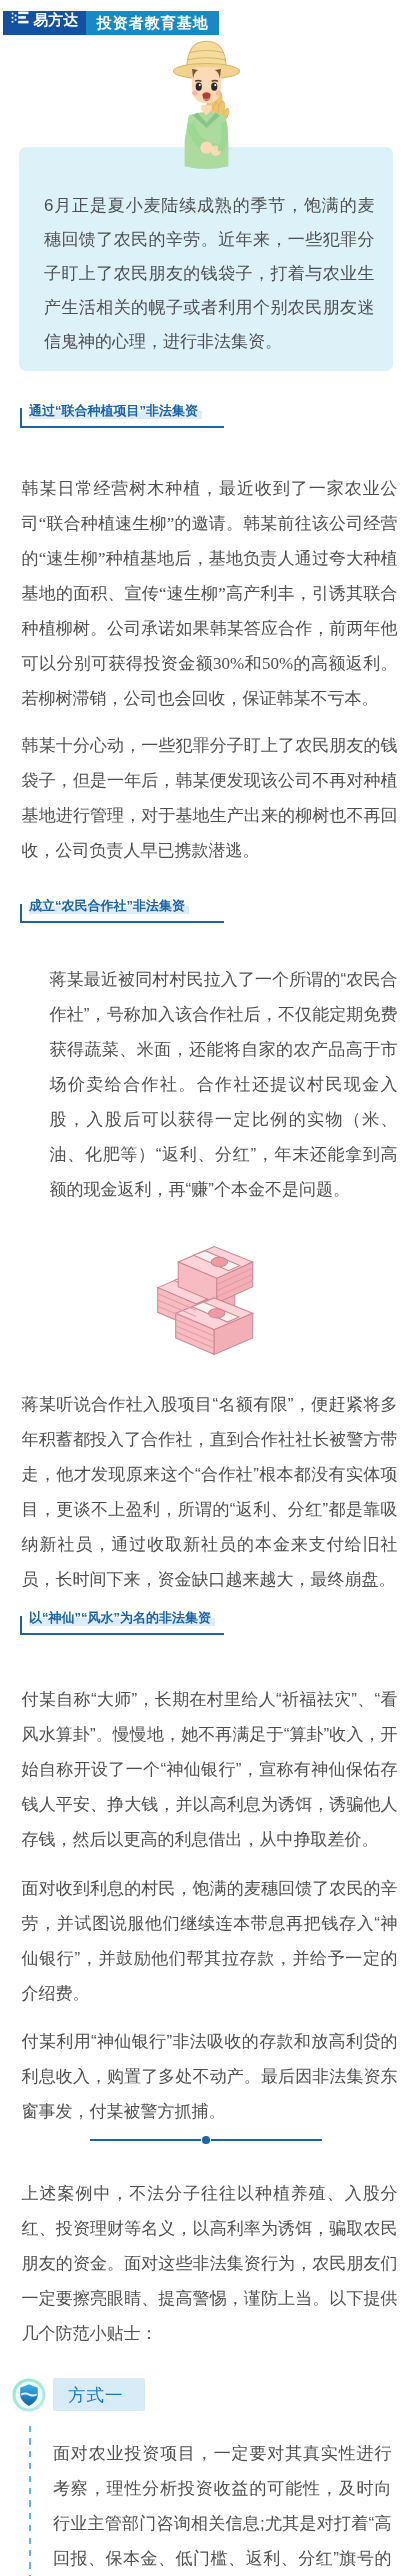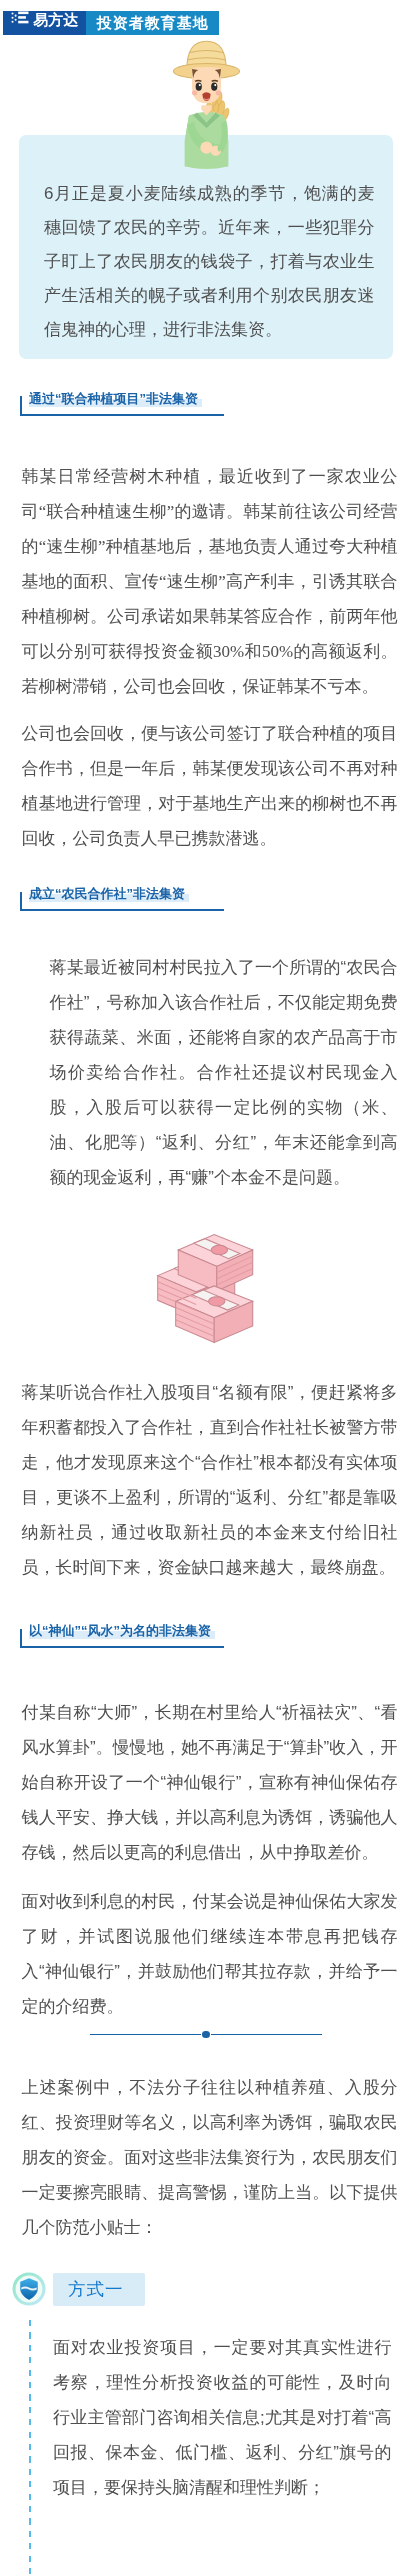--- a/index.html
+++ b/index.html
@@ -10,28 +10,28 @@
   .brand-badge{display:flex;margin:11.3px 0 0 2.6px;height:24px;}
   .brand-left{background:#1252a0;color:#fff;display:flex;align-items:flex-start;gap:4px;
               padding:0 8.2px;font-size:15px;font-weight:bold;}
   .brand-right{background:#1789c5;color:#fff;display:flex;align-items:center;
                padding:0 10.3px;font-size:15px;font-weight:bold;letter-spacing:1px;font-family:Liberation Mono, monospace;}
 
   
   .farmer{display:block;margin:2.1px auto -43px;position:relative;z-index:2;}
 
   
-  .intro-panel{width:374px;box-sizing:border-box;margin:4px auto;background:#ddf1f8;
+  .intro-panel{width:374px;box-sizing:border-box;margin:16px auto;background:#ddf1f8;
                border-radius:7.2px;padding:42px 18.5px 11.3px 25px;}
   .intro-panel p{margin:0;font-size:17px;line-height:34px;color:#4f4f4f;text-align:justify;}
 
   
   .sec-head-wrap{margin-top:31px;}
   .sec-head-wrap.s2{margin-top:29px;}
-  .sec-head-wrap.s3{margin-top:37px;text-decoration:underline;}
+  .sec-head-wrap.s3{margin-top:12px;text-decoration:underline;}
   .sec-head{position:relative;display:inline-block;margin-left:19.6px;padding:0 5.2px 8.2px 9.3px;}
   .sec-head::after{content:"";position:absolute;left:0;bottom:0;width:202px;height:17.5px;
                    border-left:2.6px solid #1a63a8;border-bottom:2.6px solid #1a63a8;}
   .hl{font-size:13px;font-weight:bold;color:#1a63a8;
       background:linear-gradient(180deg,rgba(220,236,248,0) 52%,#dcecf8 52%);
       padding:0 4.1px 1px 0;}
 
   
   .para{margin:0;padding:0 14.4px 0 21.6px;font-size:17px;line-height:35px;color:#4f4f4f;
         text-align:justify;}
@@ -130,21 +130,21 @@
   <div class="intro-panel">
     <p>6月正是夏小麦陆续成熟的季节，饱满的麦穗回馈了农民的辛劳。近年来，一些犯罪分子盯上了农民朋友的钱袋子，打着与农业生产生活相关的幌子或者利用个别农民朋友迷信鬼神的心理，进行非法集资。</p>
   </div>
 
   <div class="sec-head-wrap">
     <div class="sec-head">
       <span class="hl">通过“联合种植项目”非法集资</span>
     </div>
   </div>
   <p class="para mt-p1">韩某日常经营树木种植，最近收到了一家农业公司“联合种植速生柳”的邀请。韩某前往该公司经营的“速生柳”种植基地后，基地负责人通过夸大种植基地的面积、宣传“速生柳”高产利丰，引诱其联合种植柳树。公司承诺如果韩某答应合作，前两年他可以分别可获得投资金额30%和50%的高额返利。若柳树滞销，公司也会回收，保证韩某不亏本。</p>
-  <p class="para mt-p2">公司也会回收，便与该公司签订了联合种植的项目合作书，但是一年后，韩某便发现该公司不再对种植基地进行管理，对于基地生产出来的柳树也不再回收，公司负责人早已携款潜逃。</p>
+  <p class="para mt-p2">韩某十分心动，一些犯罪分子盯上了农民朋友的钱袋子，但是一年后，韩某便发现该公司不再对种植基地进行管理，对于基地生产出来的柳树也不再回收，公司负责人早已携款潜逃。</p>
 
   <div class="sec-head-wrap s2">
     <div class="sec-head">
       <span class="hl">成立“农民合作社”非法集资</span>
     </div>
   </div>
   <p class="para mt-s2p1">蒋某最近被同村村民拉入了一个所谓的“农民合作社”，号称加入该合作社后，不仅能定期免费获得蔬菜、米面，还能将自家的农产品高于市场价卖给合作社。合作社还提议村民现金入股，入股后可以获得一定比例的实物（米、油、化肥等）“返利、分红”，年末还能拿到高额的现金返利，再“赚”个本金不是问题。</p>
 
   <svg class="money" width="129" height="131" viewBox="0 0 250 255">
     <g stroke="#c98890" stroke-width="2">
@@ -174,21 +174,22 @@
   </svg>
 
   <p class="para mt-s2p2">蒋某听说合作社入股项目“名额有限”，便赶紧将多年积蓄都投入了合作社，直到合作社社长被警方带走，他才发现原来这个“合作社”根本都没有实体项目，更谈不上盈利，所谓的“返利、分红”都是靠吸纳新社员，通过收取新社员的本金来支付给旧社员，长时间下来，资金缺口越来越大，最终崩盘。</p>
 
   <div class="sec-head-wrap s3">
     <div class="sec-head">
       <span class="hl">以“神仙”“风水”为名的非法集资</span>
     </div>
   </div>
   <p class="para mt-s3p1">付某自称“大师”，长期在村里给人“祈福祛灾”、“看风水算卦”。慢慢地，她不再满足于“算卦”收入，开始自称开设了一个“神仙银行”，宣称有神仙保佑存钱人平安、挣大钱，并以高利息为诱饵，诱骗他人存钱，然后以更高的利息借出，从中挣取差价。</p>
-  <p class="para mt-s3p2">面对收到利息的村民，付某会说是神仙保佑大家发了财，并试图说服他们继续连本带息再把钱存入“神仙银行”，并鼓励他们帮其拉存款，并给予一定的介绍费。</p>
+  <p class="para mt-s3p2">面对收到利息的村民，饱满的麦穗回馈了农民的辛劳，并试图说服他们继续连本带息再把钱存入“神仙银行”，并鼓励他们帮其拉存款，并给予一定的介绍费。</p>
+  <p class="para mt-s3p3">付某利用“神仙银行”非法吸收的存款和放高利贷的利息收入，购置了多处不动产。最后因非法集资东窗事发，付某被警方抓捕。</p>
 
   <div class="prev-divider">
     <div class="line"></div>
       <div class="dot"></div>
       <div class="line"></div>
   </div>
   <p class="para prev-intro">上述案例中，不法分子往往以种植养殖、入股分红、投资理财等名义，以高利率为诱饵，骗取农民朋友的资金。面对这些非法集资行为，农民朋友们一定要擦亮眼睛、提高警惕，谨防上当。以下提供几个防范小贴士：</p>
 
   <div class="tips">
     <div class="connector"></div>

